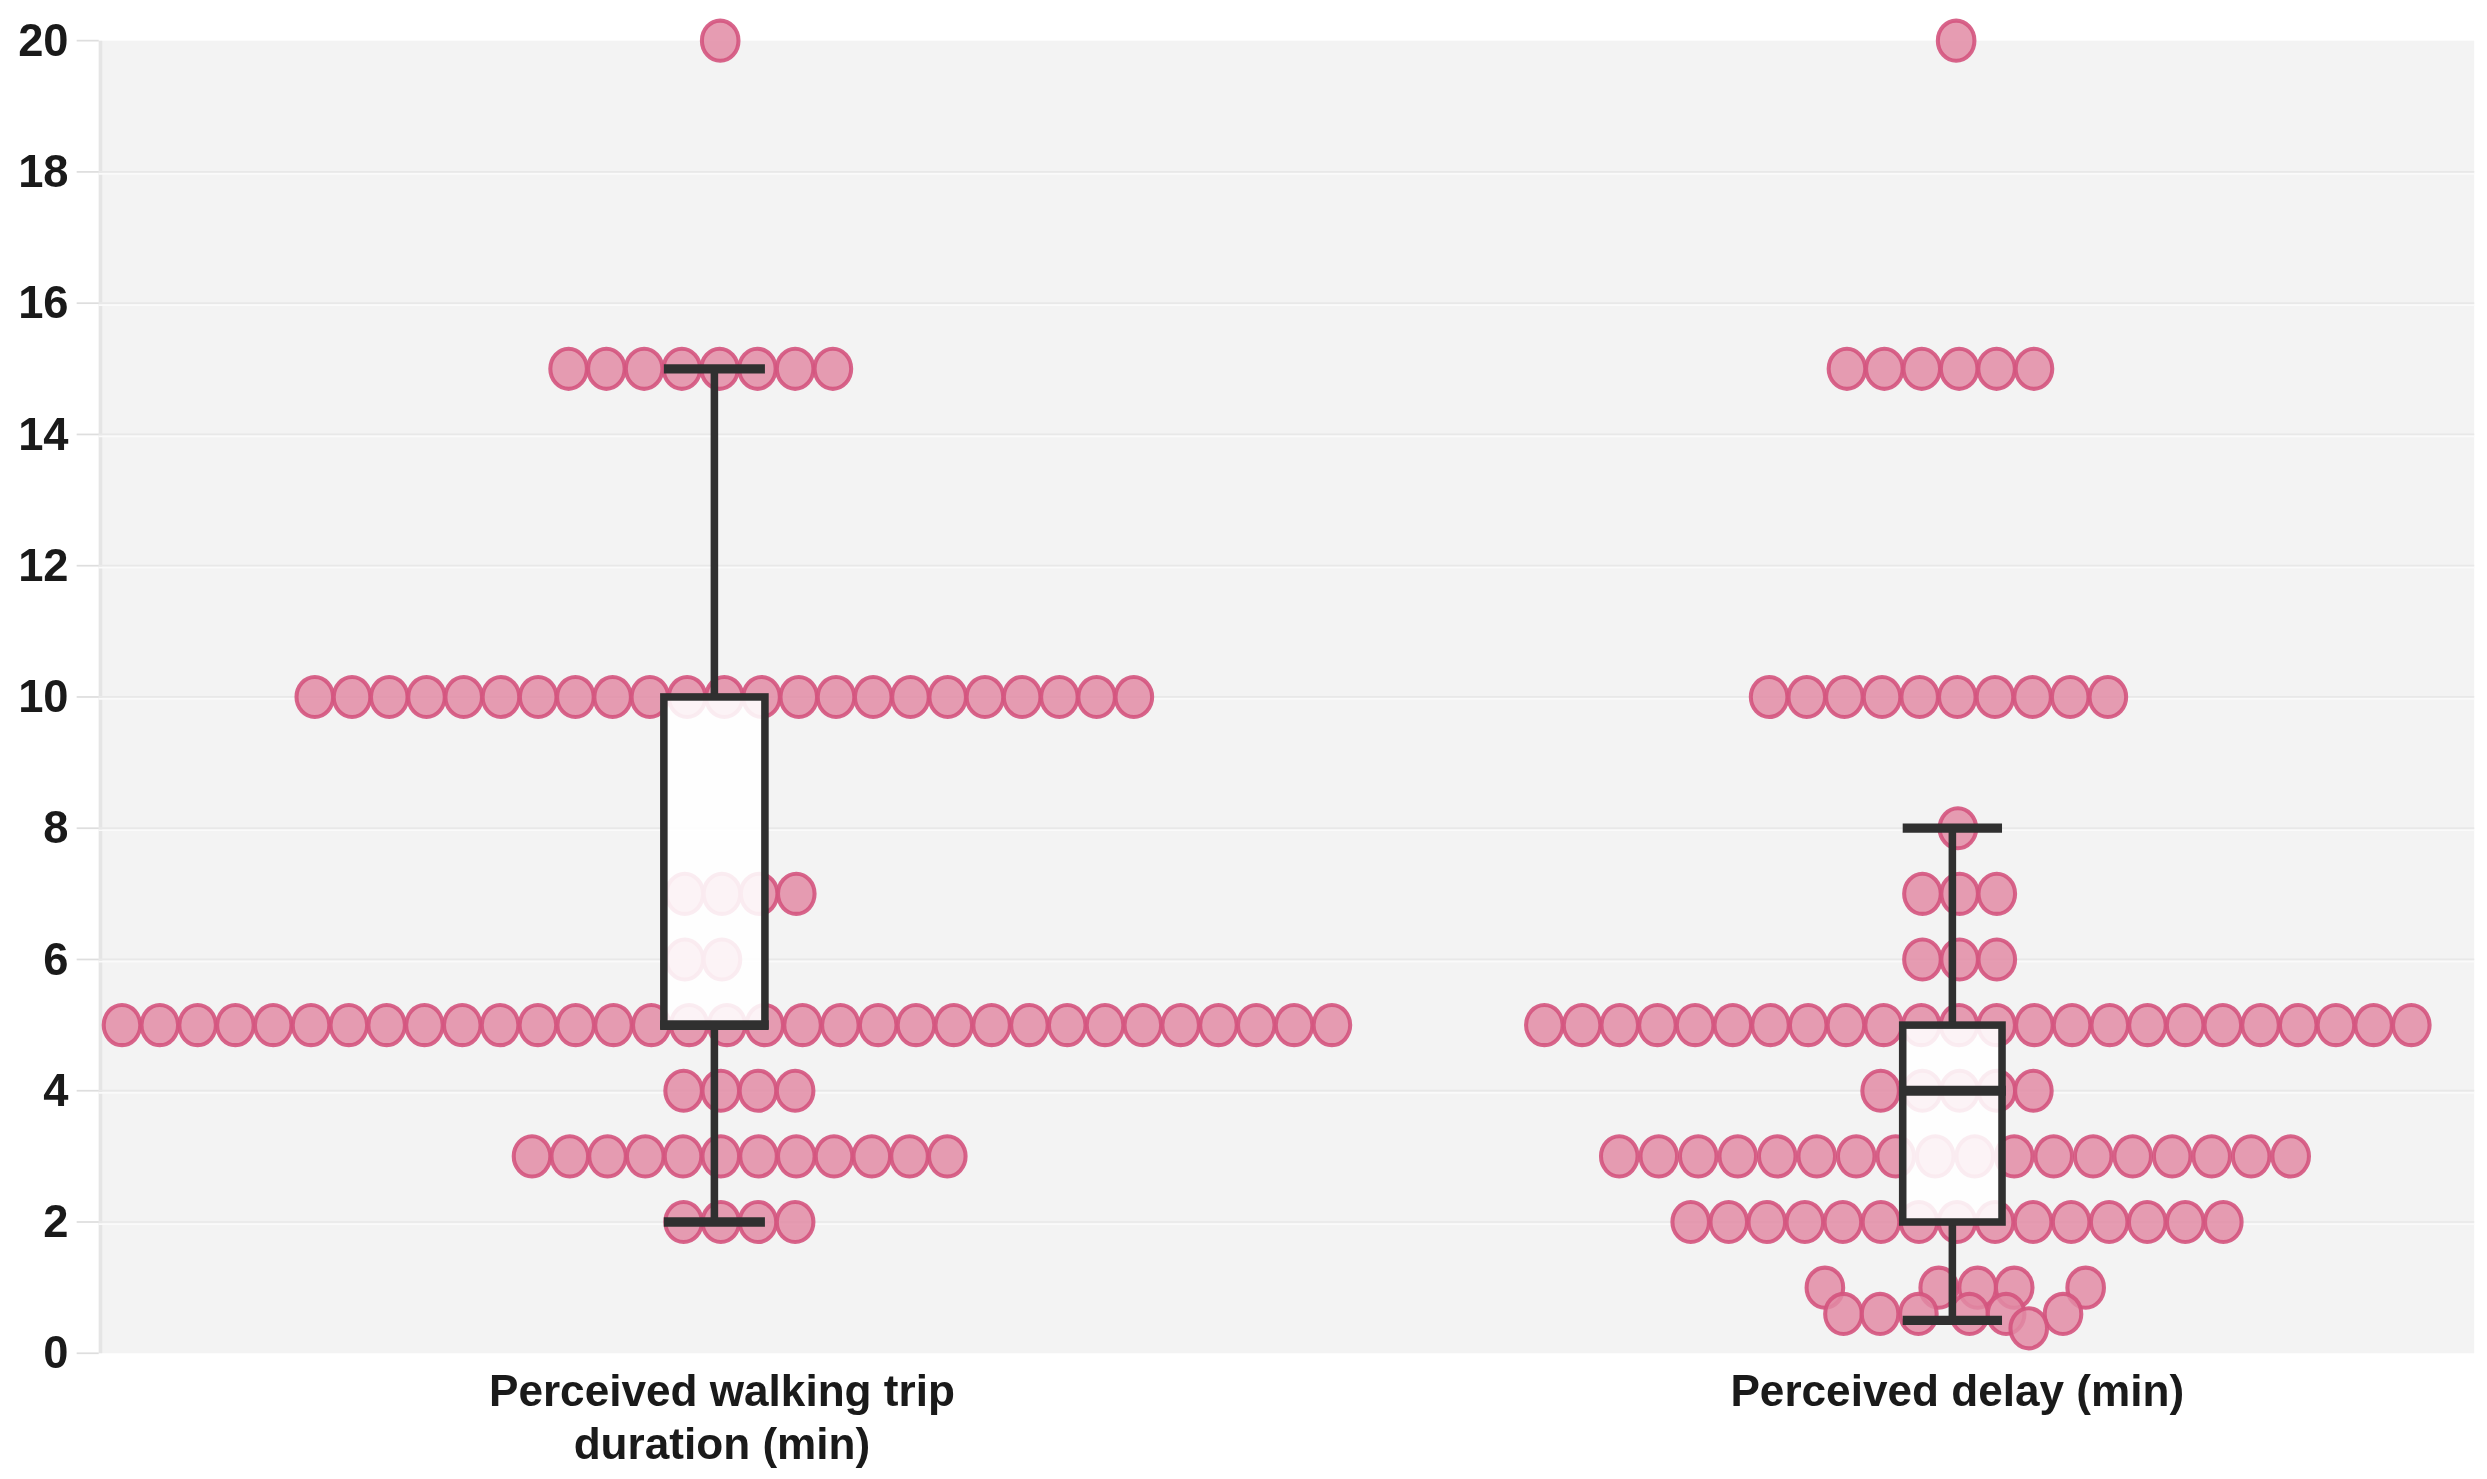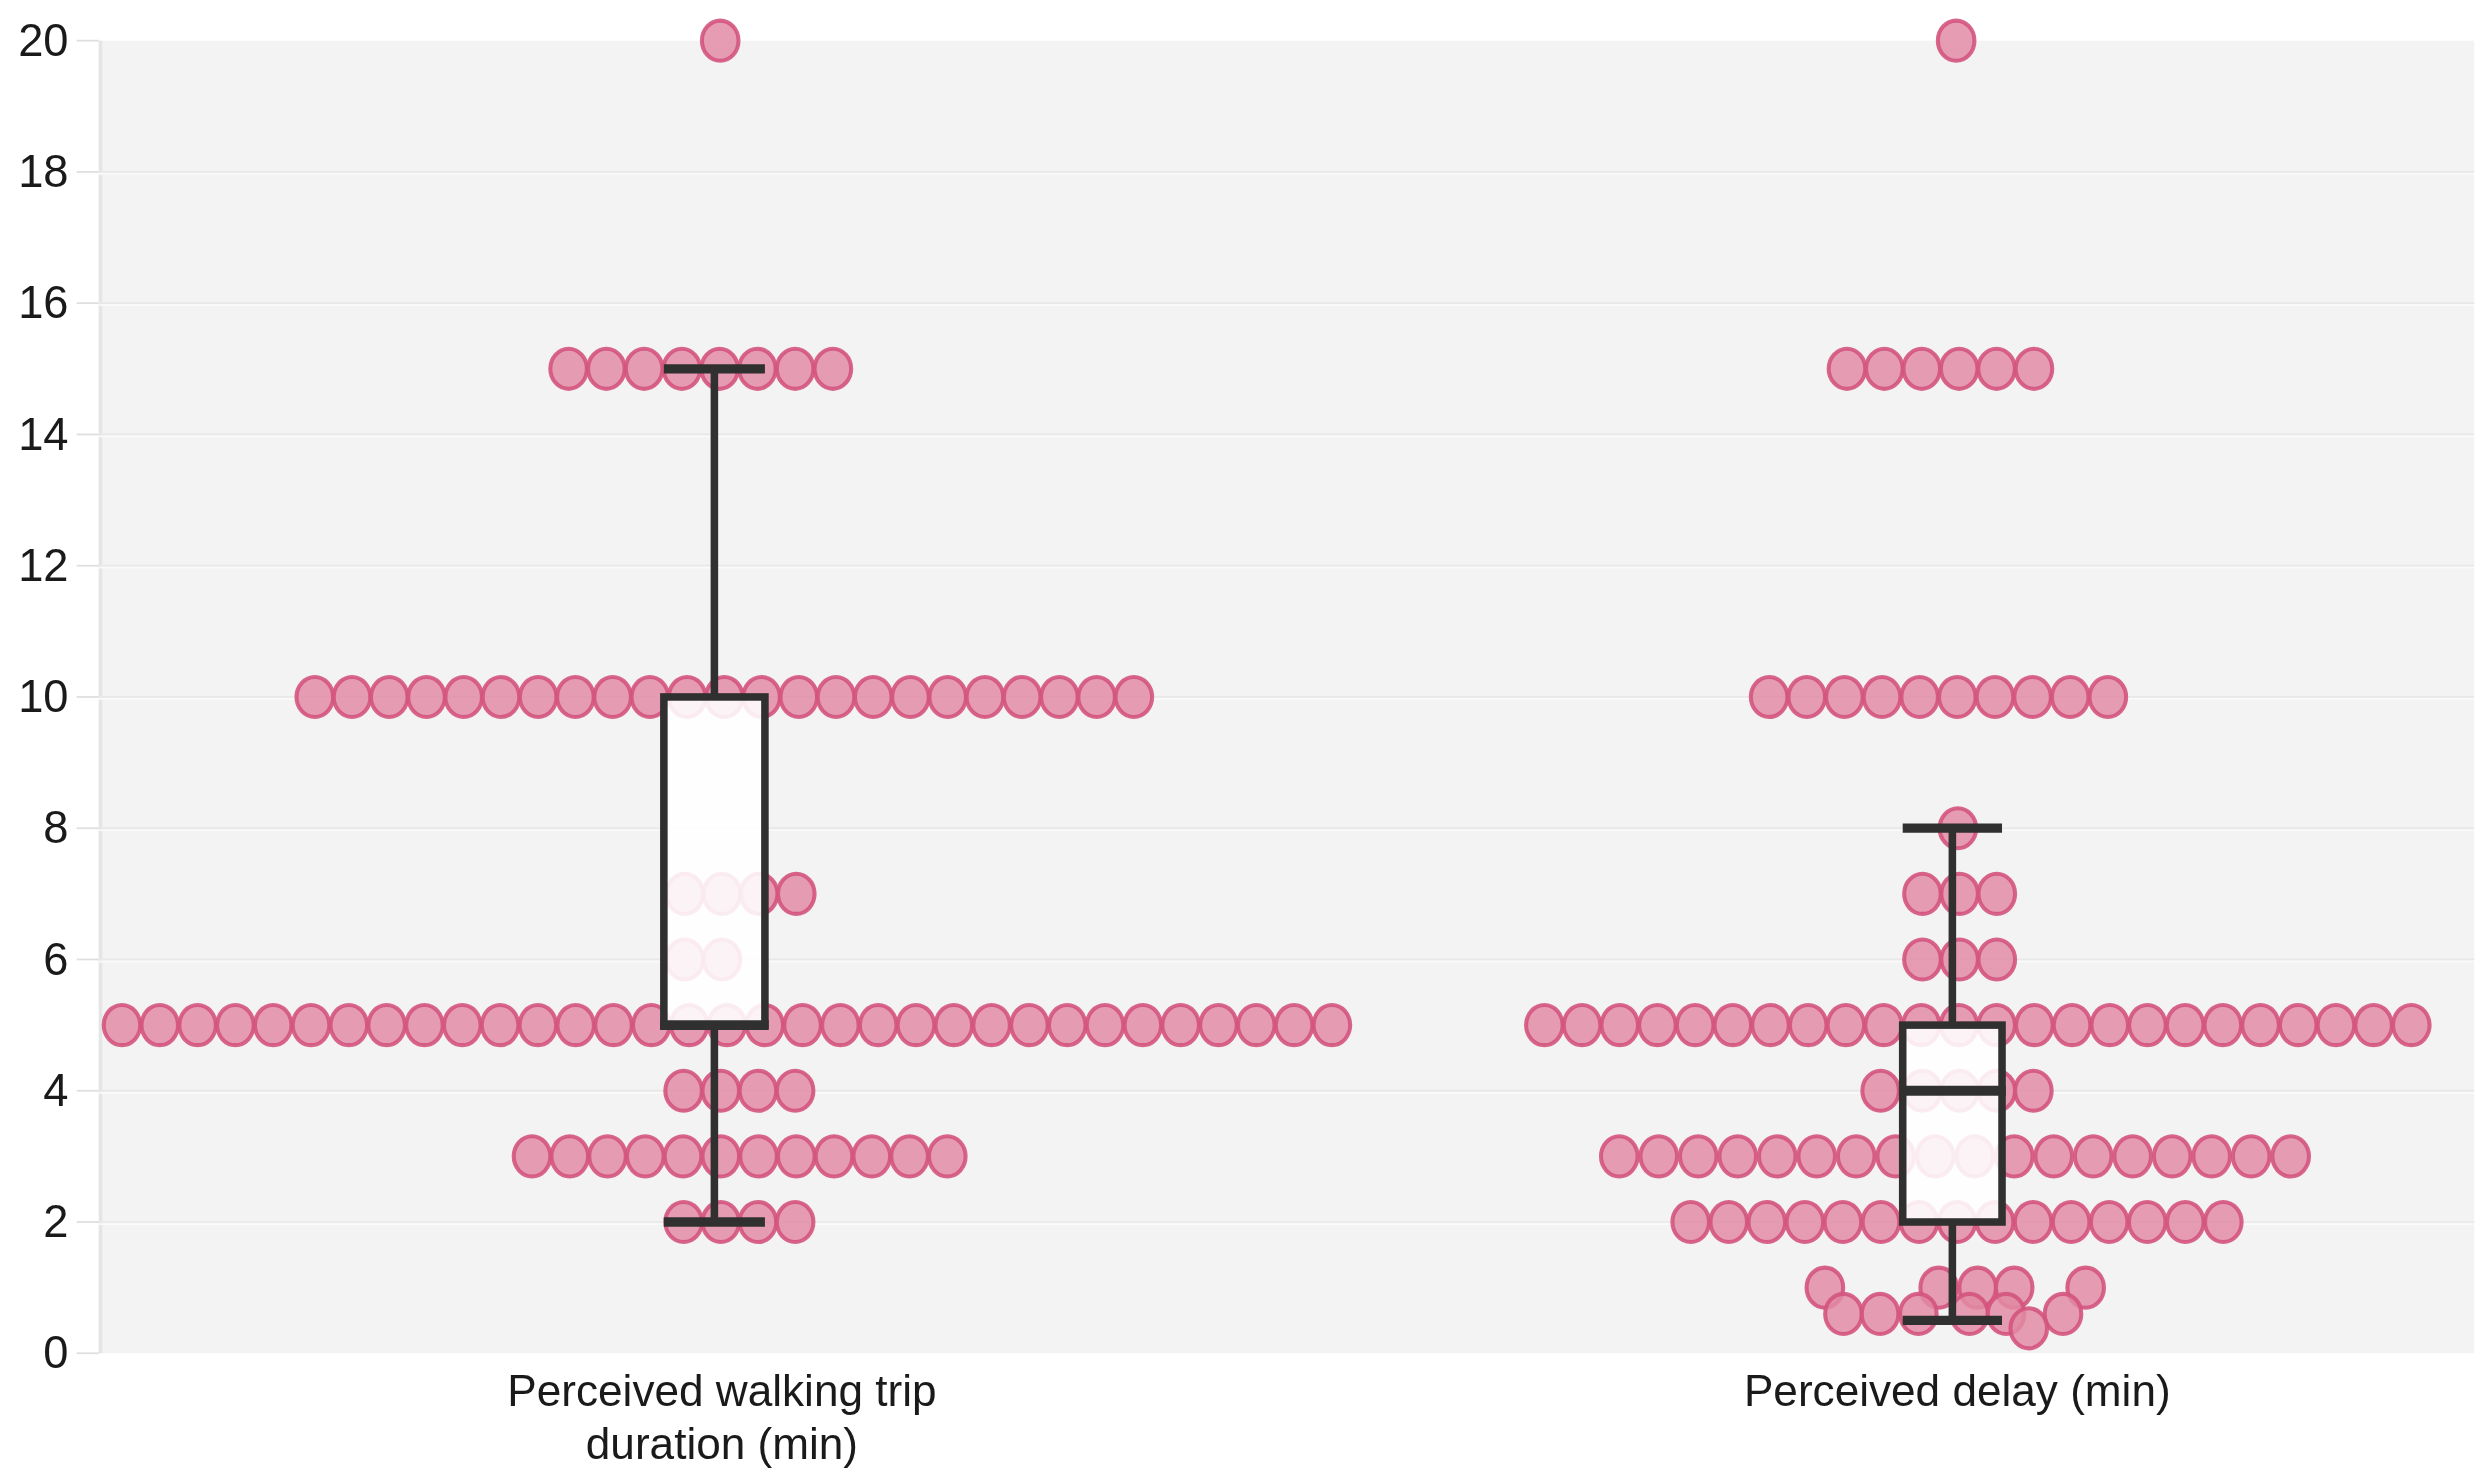--- a/index.html
+++ b/index.html
@@ -1,17 +1,17 @@
 <!DOCTYPE html>
 <html style="font-size:9.3px"><head>
 <meta charset="utf-8">
 <style>
   html,body{margin:0;padding:0;background:#ffffff;}
   body{font-family:"Liberation Sans", sans-serif;}
-  .fig-wrap{width:100%;}
+  .fig-wrap{width:100%;font-weight:bold;}
   svg{display:block;width:100%;height:auto;}
   text{fill:#1a1a1a;}
 </style>
 </head>
 <body>
 
 <div class="fig-wrap">
   <svg id="chart" viewBox="0 0 4282 2548" xmlns="http://www.w3.org/2000/svg" aria-label="box plot with dot strips">
       <rect x="0" y="0" width="4282" height="2548" fill="#ffffff"></rect>
       <rect x="170" y="70" width="4090" height="2260" fill="#f3f3f3"></rect>

